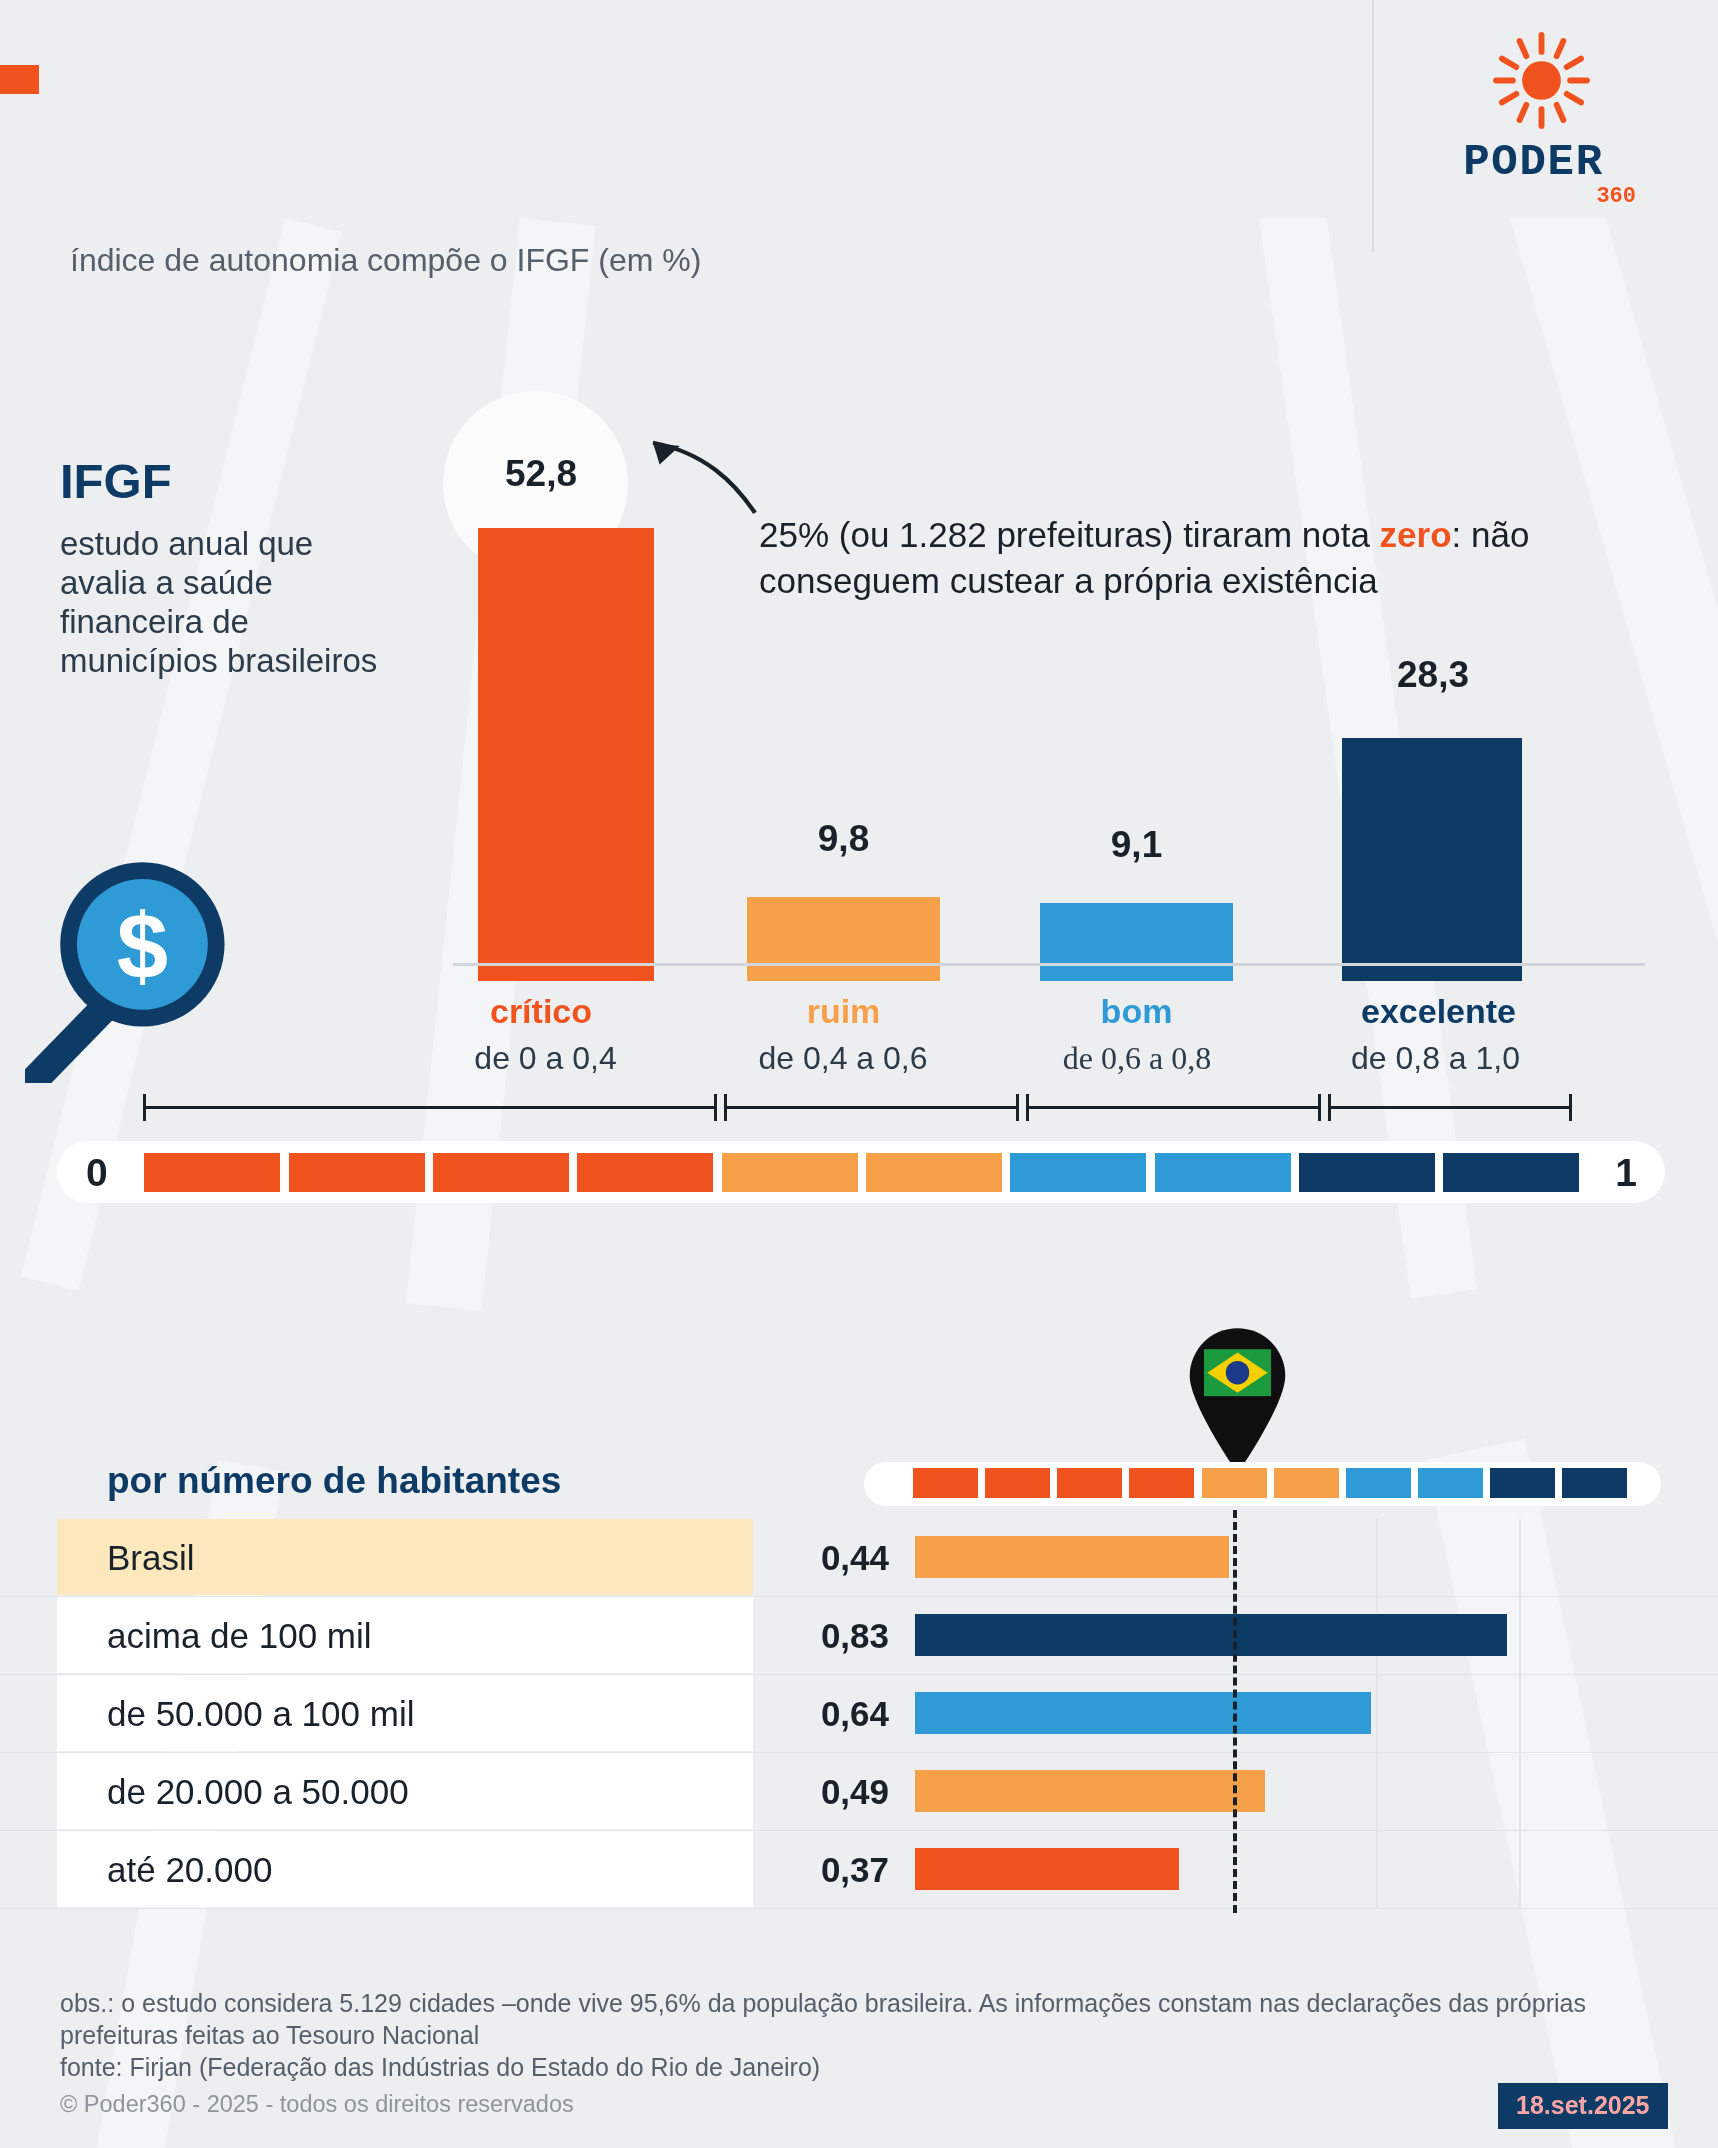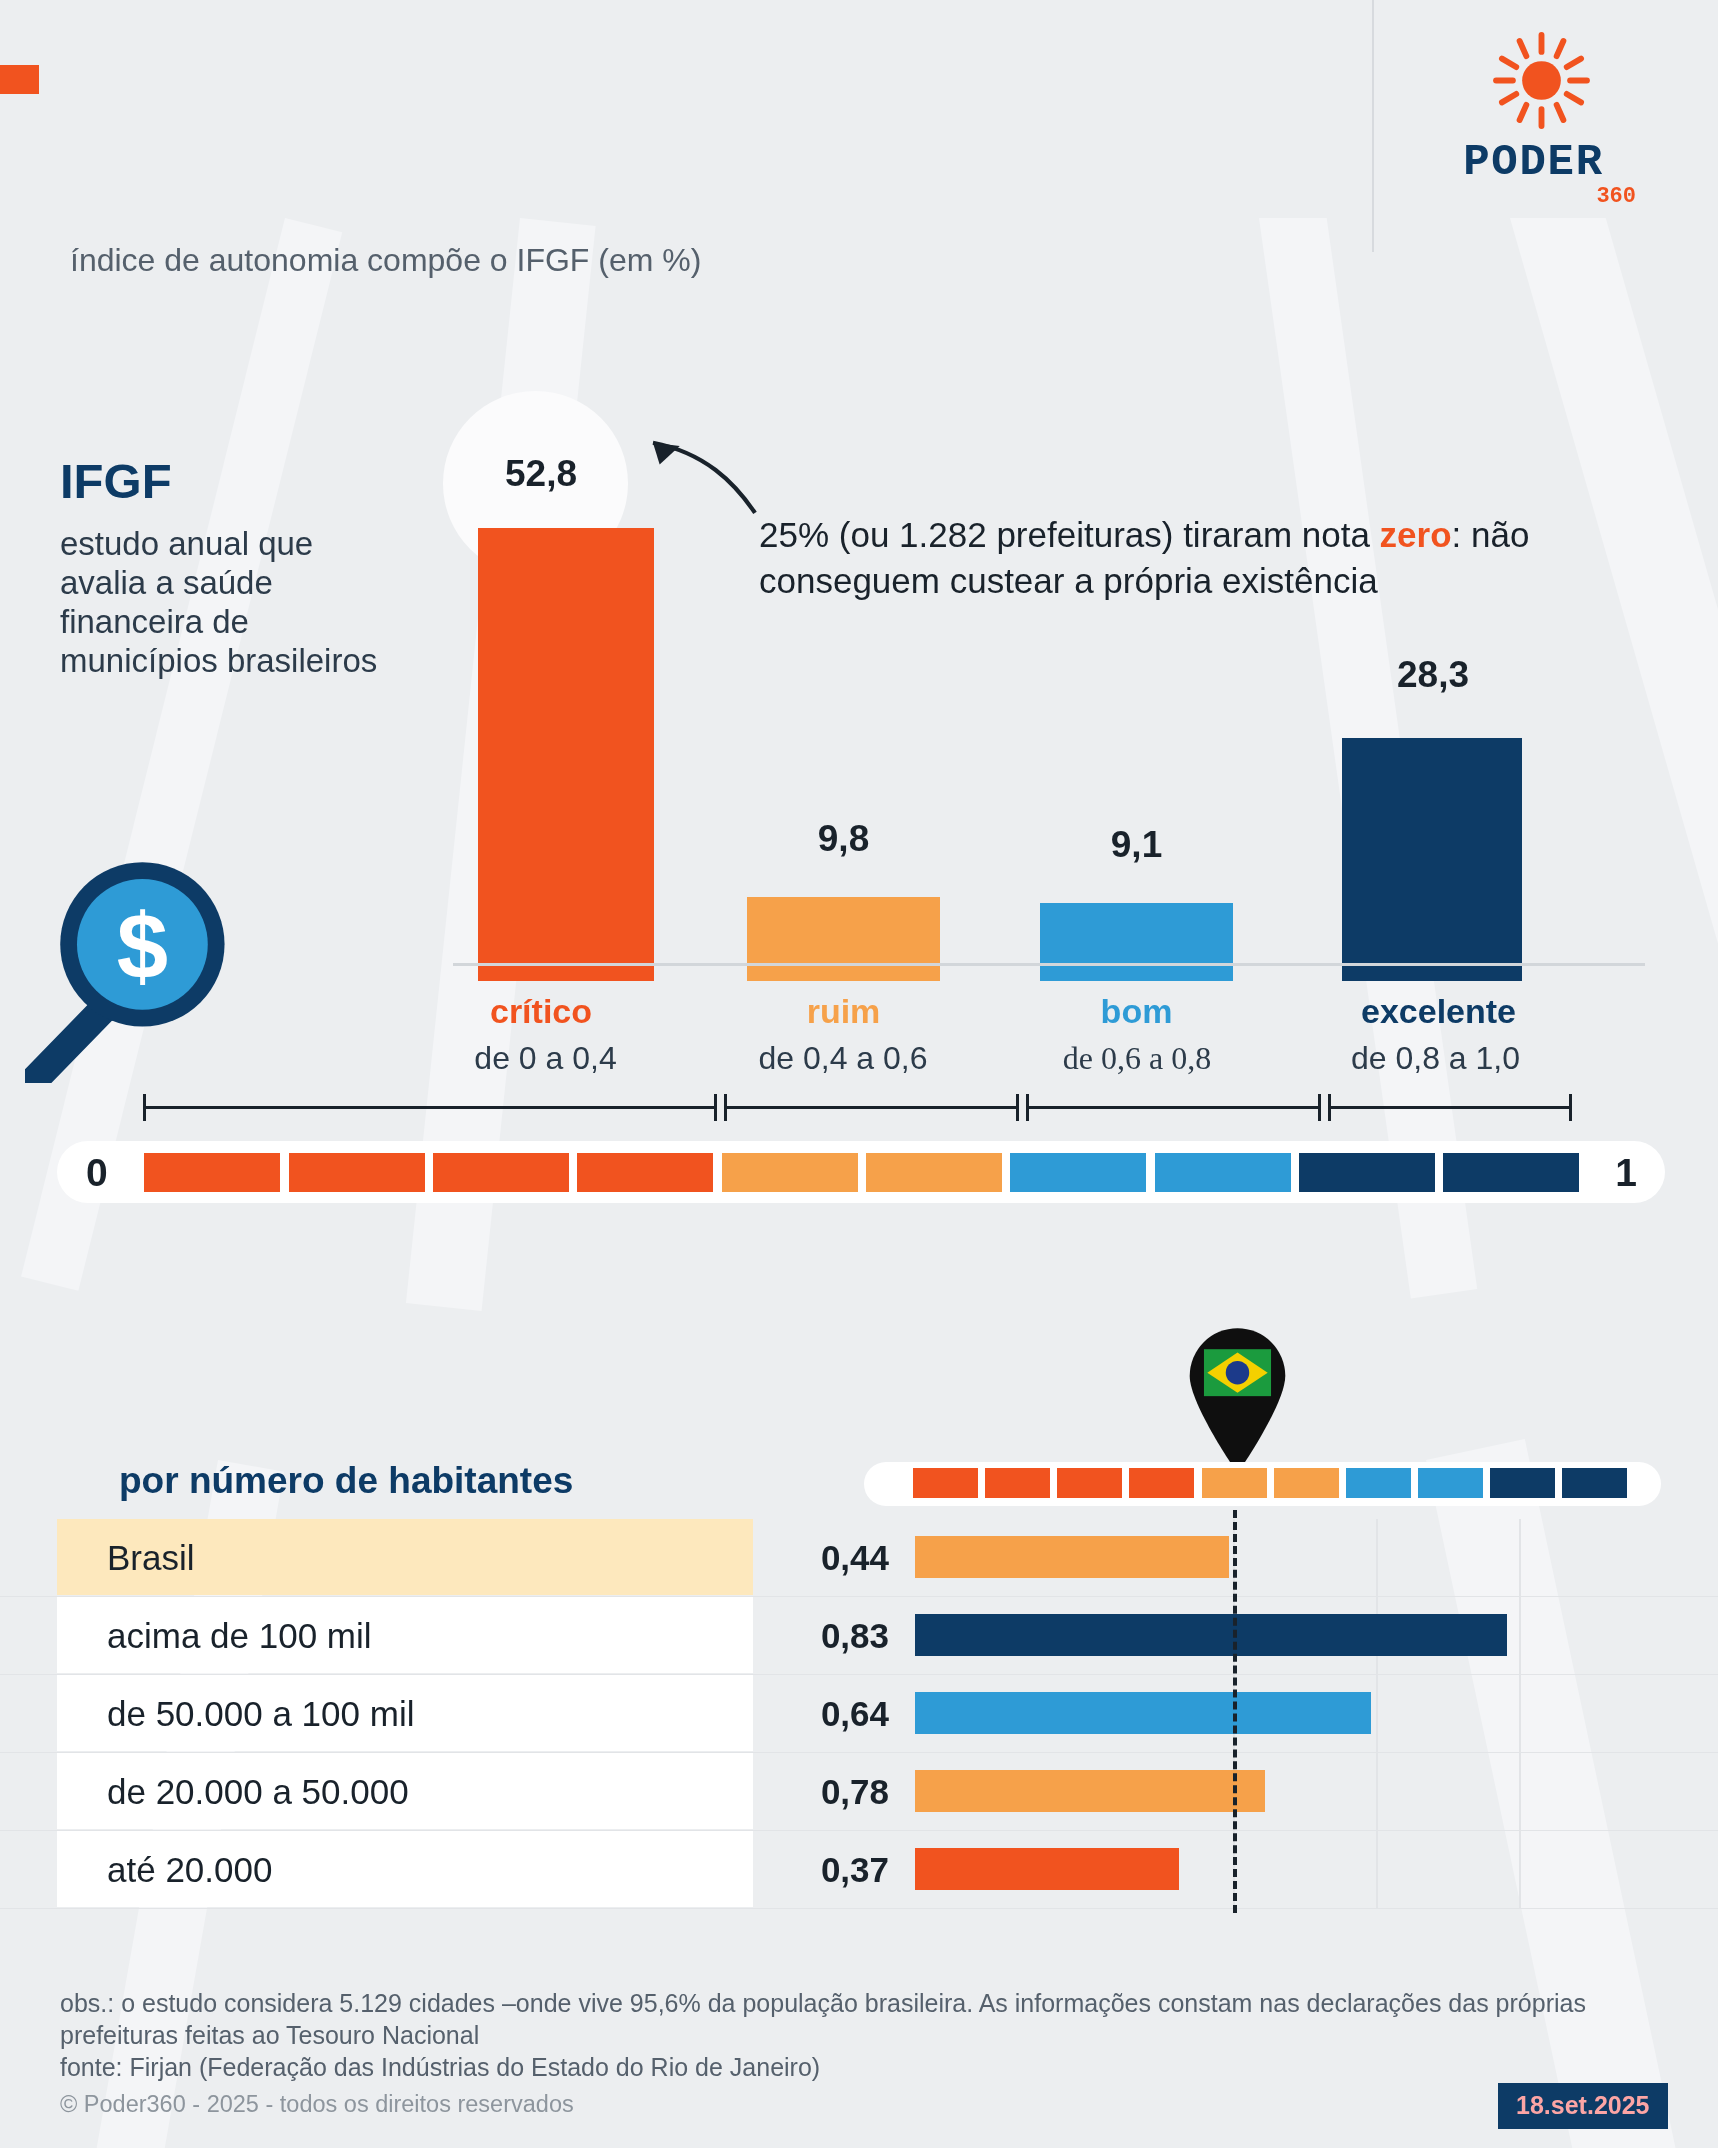--- a/index.html
+++ b/index.html
@@ -228,21 +228,20 @@
     height: 39px;
   }
 
   
   .by-pop-title {
     position: absolute;
     left: 107px; top: 1460px;
     color: #0d3b66;
     font-size: 37px;
     font-weight: bold;
-    margin-left: 12px;
   }
   .mini-scale {
     position: absolute;
     left: 864px; top: 1462px;
     width: 797px; height: 44px;
     background: #ffffff;
     border-radius: 22px;
   }
   .mini-seg {
     position: absolute;
@@ -506,21 +505,21 @@
       <div class="rname">de 50.000 a 100 mil</div>
       <div class="rval">0,64</div>
       <div class="rbar" style="width:456px; background:#2e9bd6;"></div>
     </div>
     <div class="trow">
       <div class="cellbg"></div>
       <div class="grid-v" style="left:1233px; height:77px;"></div>
       <div class="grid-v" style="left:1376px; height:77px;"></div>
       <div class="grid-v" style="left:1519px; height:77px;"></div>
       <div class="rname">de 20.000 a 50.000</div>
-      <div class="rval">0,78</div>
+      <div class="rval">0,49</div>
       <div class="rbar" style="width:350px; background:#f6a14a;"></div>
     </div>
     <div class="trow">
       <div class="cellbg"></div>
       <div class="grid-v" style="left:1233px; height:77px;"></div>
       <div class="grid-v" style="left:1376px; height:77px;"></div>
       <div class="grid-v" style="left:1519px; height:77px;"></div>
       <div class="rname">até 20.000</div>
       <div class="rval">0,37</div>
       <div class="rbar" style="width:264px; background:#f1531f;"></div>

